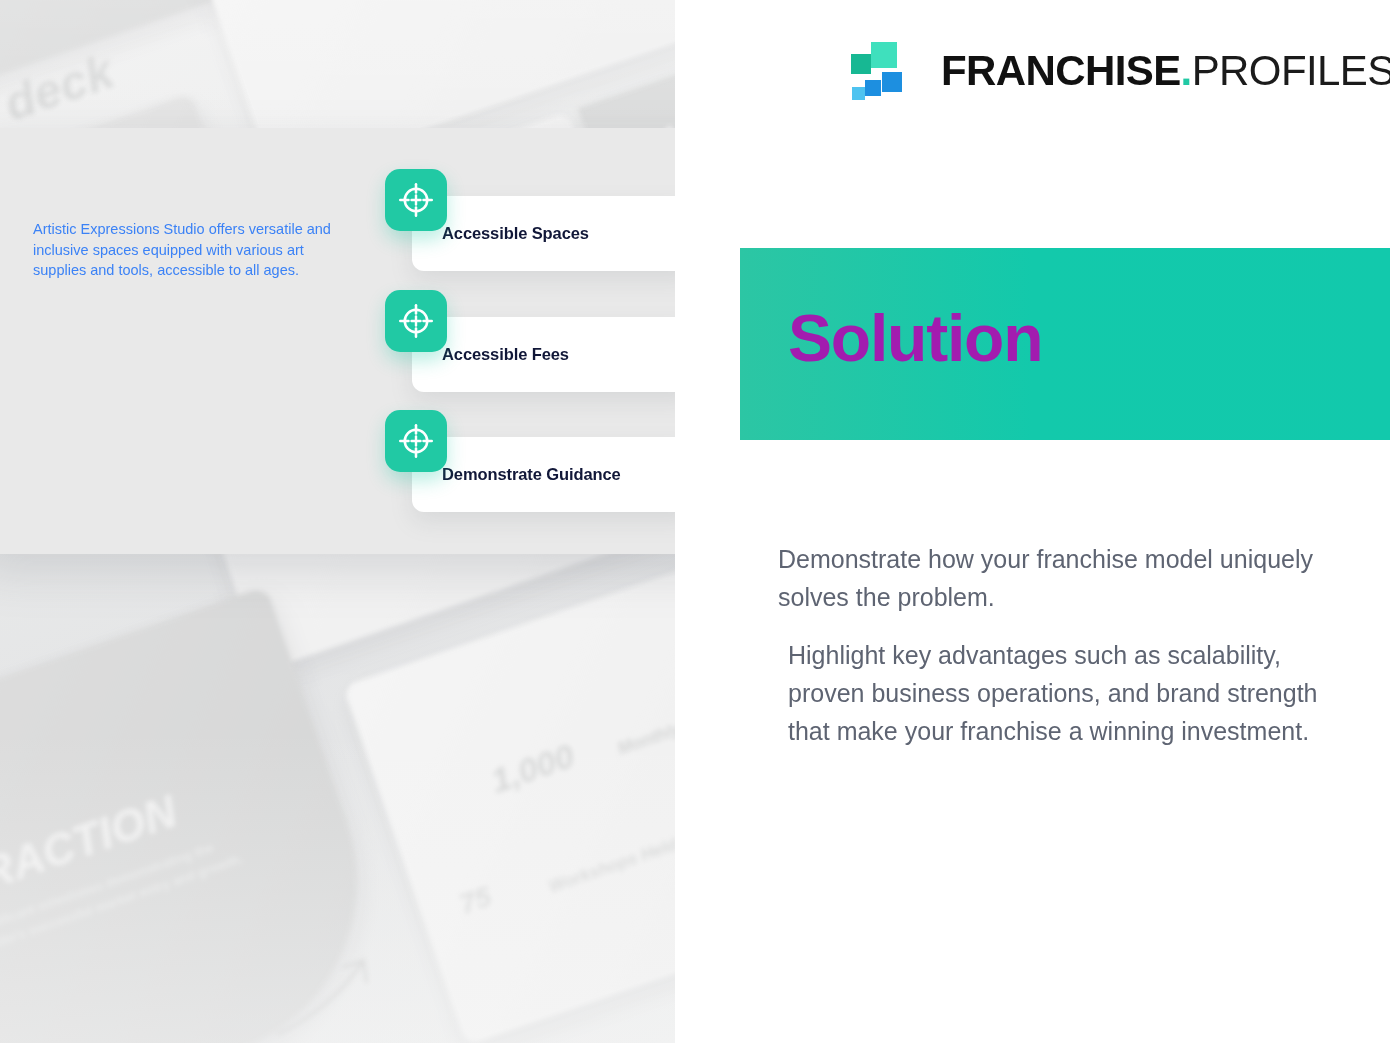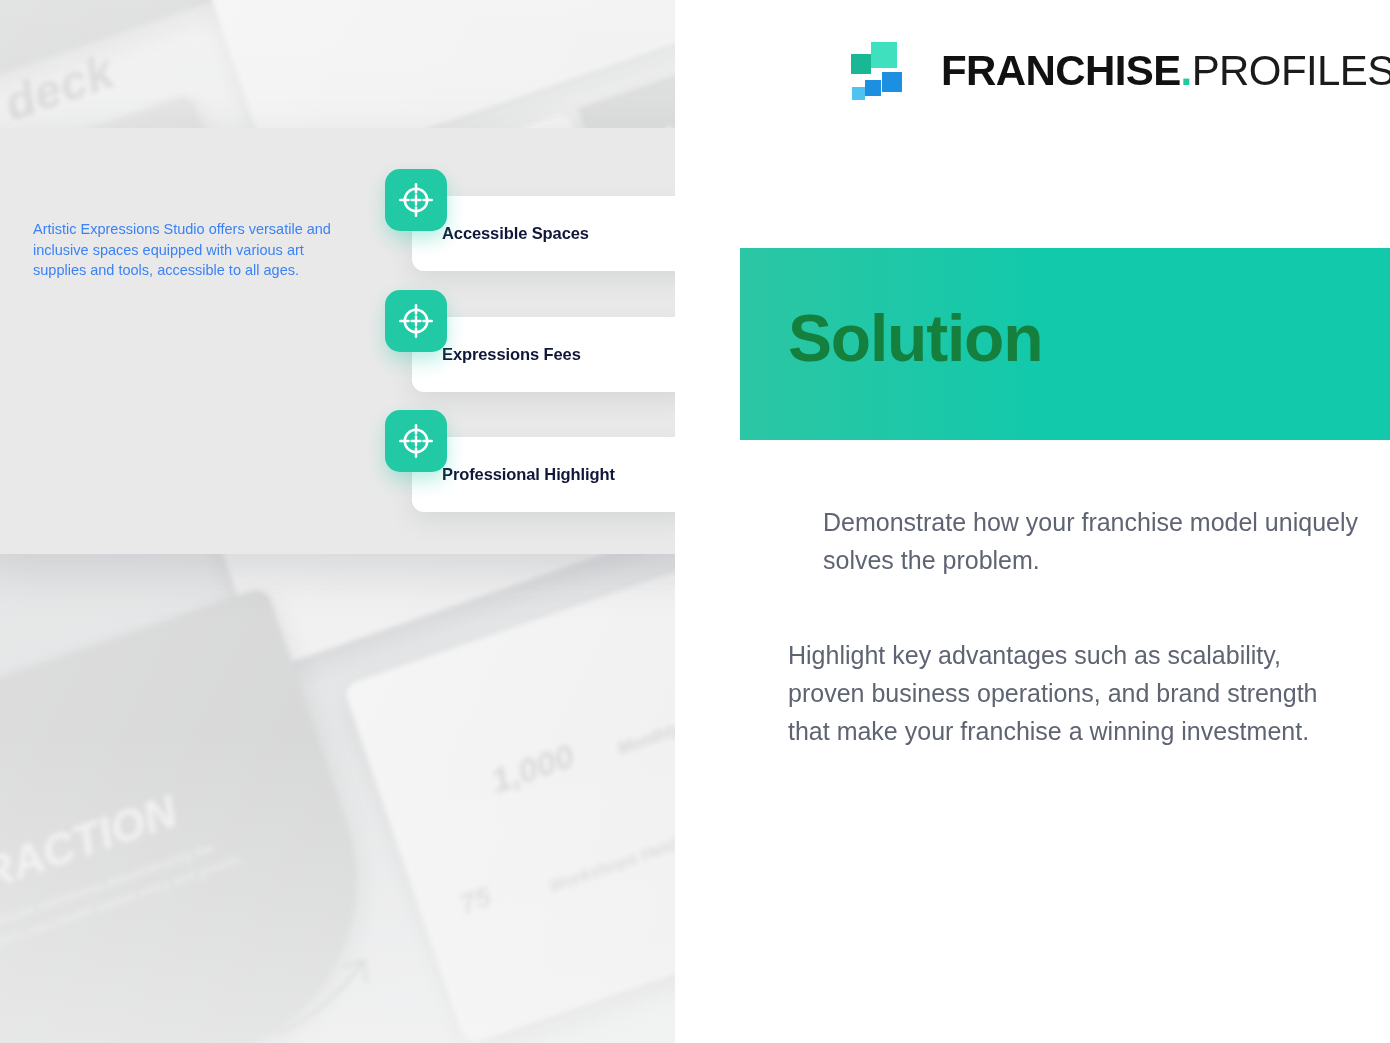--- a/index.html
+++ b/index.html
@@ -96,28 +96,28 @@
   .logo-text .b{ color:#111111; font-weight:800; }
   .logo-text .dot{ color:#21c9a4; font-weight:800; }
   .logo-text .l{ color:#1b1b1b; font-weight:400; }
 
   .banner{
     position:absolute; left:65px; top:248px; width:650px; height:192px;
     background:linear-gradient(90deg,#2cc6a4 0%,#13c9ab 45%,#12c9ac 100%);
   }
   .banner-title{
     position:absolute; left:113px; top:305px;
-    font-size:66px; font-weight:700; color:#15803d; letter-spacing:-1.2px; line-height:1;
+    font-size:66px; font-weight:700; color:#a21caf; letter-spacing:-1.2px; line-height:1;
   }
 
   .desc{
     position:absolute; left:103px; width:540px;
     font-size:25px; line-height:1.52; color:#5e6472; font-weight:400;
   }
-  .desc.p1{ top:503px;margin-left:45px; }
+  .desc.p1{ top:540px; }
   .desc.p2{ top:636px;margin-left:10px; }
 </style>
 </head>
 <body>
 
 <div class="stage">
 
   <div class="bg-deck">
     <div class="deck-plane">
 
@@ -193,37 +193,37 @@
       <svg width="36" height="36" viewBox="0 0 48 48">
         <circle cx="24" cy="24" r="15" fill="none" stroke="#ffffff" stroke-width="3.4"></circle>
         <line x1="24" y1="3" x2="24" y2="14" stroke="#ffffff" stroke-width="3.4" stroke-linecap="round"></line>
         <line x1="24" y1="34" x2="24" y2="45" stroke="#ffffff" stroke-width="3.4" stroke-linecap="round"></line>
         <line x1="3" y1="24" x2="14" y2="24" stroke="#ffffff" stroke-width="3.4" stroke-linecap="round"></line>
         <line x1="34" y1="24" x2="45" y2="24" stroke="#ffffff" stroke-width="3.4" stroke-linecap="round"></line>
         <line x1="24" y1="18" x2="24" y2="30" stroke="#ffffff" stroke-width="3.2" stroke-linecap="round"></line>
         <line x1="18" y1="24" x2="30" y2="24" stroke="#ffffff" stroke-width="3.2" stroke-linecap="round"></line>
       </svg>
     </div>
-    <div class="feat-label">Expressions Fees</div>
+    <div class="feat-label">Accessible Fees</div>
   </div>
 
   <div class="feat" style="left:385px; top:437px;">
     <div class="feat-card"></div>
     <div class="feat-icon">
       <svg width="36" height="36" viewBox="0 0 48 48">
         <circle cx="24" cy="24" r="15" fill="none" stroke="#ffffff" stroke-width="3.4"></circle>
         <line x1="24" y1="3" x2="24" y2="14" stroke="#ffffff" stroke-width="3.4" stroke-linecap="round"></line>
         <line x1="24" y1="34" x2="24" y2="45" stroke="#ffffff" stroke-width="3.4" stroke-linecap="round"></line>
         <line x1="3" y1="24" x2="14" y2="24" stroke="#ffffff" stroke-width="3.4" stroke-linecap="round"></line>
         <line x1="34" y1="24" x2="45" y2="24" stroke="#ffffff" stroke-width="3.4" stroke-linecap="round"></line>
         <line x1="24" y1="18" x2="24" y2="30" stroke="#ffffff" stroke-width="3.2" stroke-linecap="round"></line>
         <line x1="18" y1="24" x2="30" y2="24" stroke="#ffffff" stroke-width="3.2" stroke-linecap="round"></line>
       </svg>
     </div>
-    <div class="feat-label">Professional Highlight</div>
+    <div class="feat-label">Demonstrate Guidance</div>
   </div>
 
   <div class="right">
 
     <div class="logo-wrap">
       <span class="logo-mark">
         <i style="left:20px;  top:2px;  width:26px; height:26px; background:#3fe0bd;"></i>
         <i style="left:0px;   top:14px; width:20px; height:20px; background:#17b893;"></i>
         <i style="left:31px;  top:32px; width:20px; height:20px; background:#1d8fe0;"></i>
         <i style="left:14px;  top:40px; width:16px; height:16px; background:#1d8fe0;"></i>

